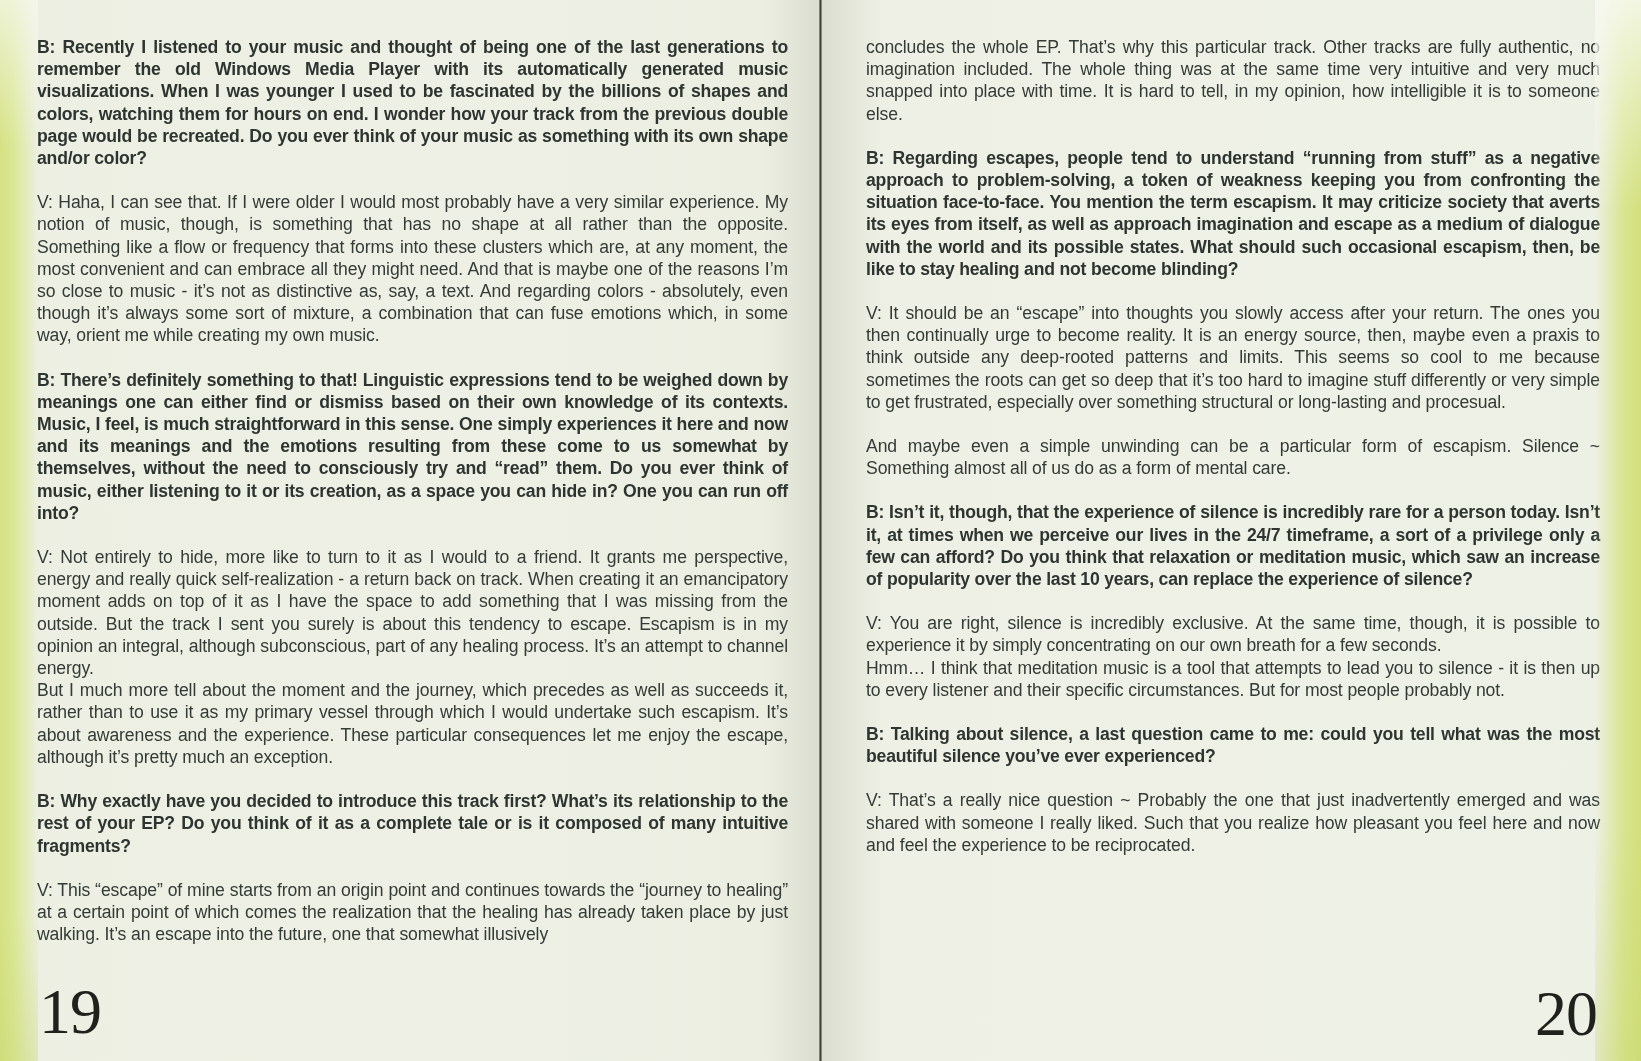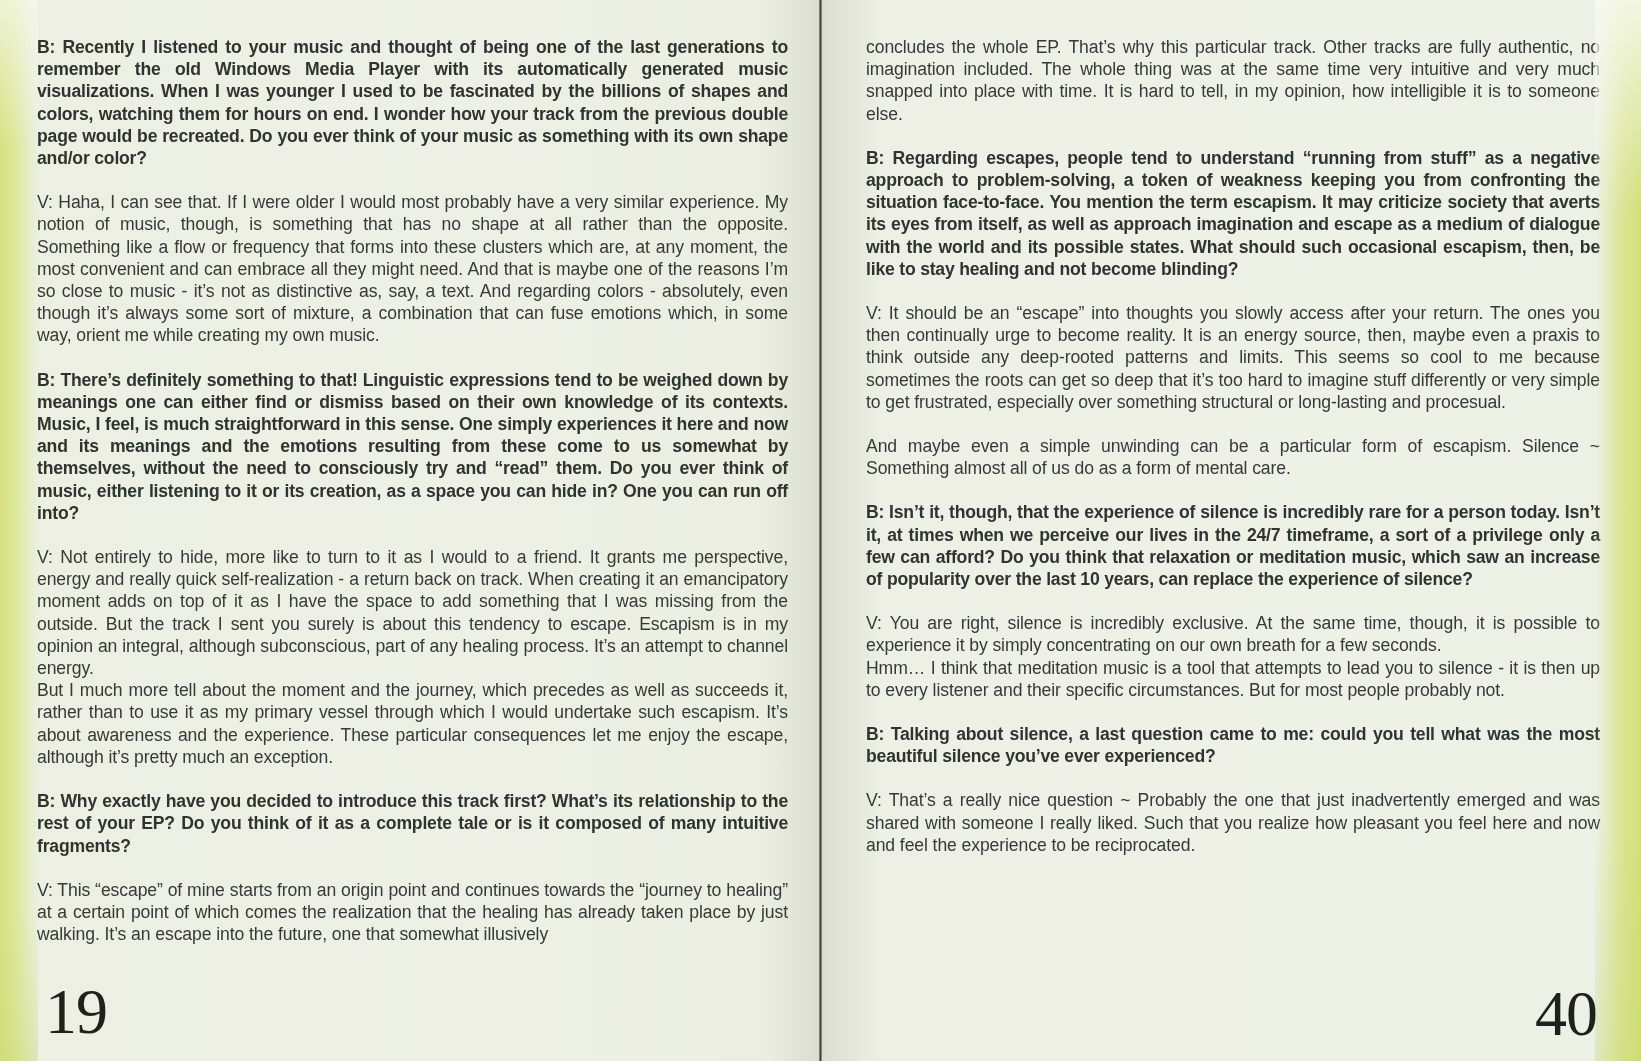--- a/index.html
+++ b/index.html
@@ -112,21 +112,21 @@
   .page-num {
     position: absolute;
     font-family: "Liberation Serif", serif;
     font-weight: 400;
     font-size: 64px;
     line-height: 1;
     color: #20201d;
     letter-spacing: -1px;
   }
   .page-num-left {
-    left: 45px;
+    left: 39px;
     bottom: 17px;
   }
   .page-num-right {
     right: 44px;
     bottom: 15px;
   }
 </style>
 </head>
 <body>
 
@@ -152,20 +152,20 @@
         <p class="para regular">concludes the whole EP. That’s why this particular track. Other tracks are fully authentic, no imagination included. The whole thing was at the same time very intuitive and very much snapped into place with time. It is hard to tell, in my opinion, how intelligible it is to someone else.</p>
         <p class="para bold">B: Regarding escapes, people tend to understand “running from stuff” as a negative approach to problem-solving, a token of weakness keeping you from confronting the situation face-to-face. You mention the term escapism. It may criticize society that averts its eyes from itself, as well as approach imagination and escape as a medium of dialogue with the world and its possible states. What should such occasional escapism, then, be like to stay healing and not become blinding?</p>
         <p class="para regular">V: It should be an “escape” into thoughts you slowly access after your return. The ones you then continually urge to become reality. It is an energy source, then, maybe even a praxis to think outside any deep-rooted patterns and limits. This seems so cool to me because sometimes the roots can get so deep that it’s too hard to imagine stuff differently or very simple to get frustrated, especially over something structural or long-lasting and procesual.</p>
         <p class="para regular">And maybe even a simple unwinding can be a particular form of escapism. Silence ~ Something almost all of us do as a form of mental care.</p>
         <p class="para bold">B: Isn’t it, though, that the experience of silence is incredibly rare for a person today. Isn’t it, at times when we perceive our lives in the 24/7 timeframe, a sort of a privilege only a few can afford? Do you think that relaxation or meditation music, which saw an increase of popularity over the last 10 years, can replace the experience of silence?</p>
         <p class="para regular">V: You are right, silence is incredibly exclusive. At the same time, though, it is possible to experience it by simply concentrating on our own breath for a few seconds.
 Hmm… I think that meditation music is a tool that attempts to lead you to silence - it is then up to every listener and their specific circumstances. But for most people probably not.</p>
         <p class="para bold">B: Talking about silence, a last question came to me: could you tell what was the most beautiful silence you’ve ever experienced?</p>
         <p class="para regular">V: That’s a really nice question ~ Probably the one that just inadvertently emerged and was shared with someone I really liked. Such that you realize how pleasant you feel here and now and feel the experience to be reciprocated.</p>
       </div>
-    <div class="page-num page-num-right">40</div>
+    <div class="page-num page-num-right">20</div>
   </div>
 
   <div class="spine-line"></div>
   <div class="page-edge-left"></div>
   <div class="page-edge-right"></div>
 
 </div>
 
 </body></html>

